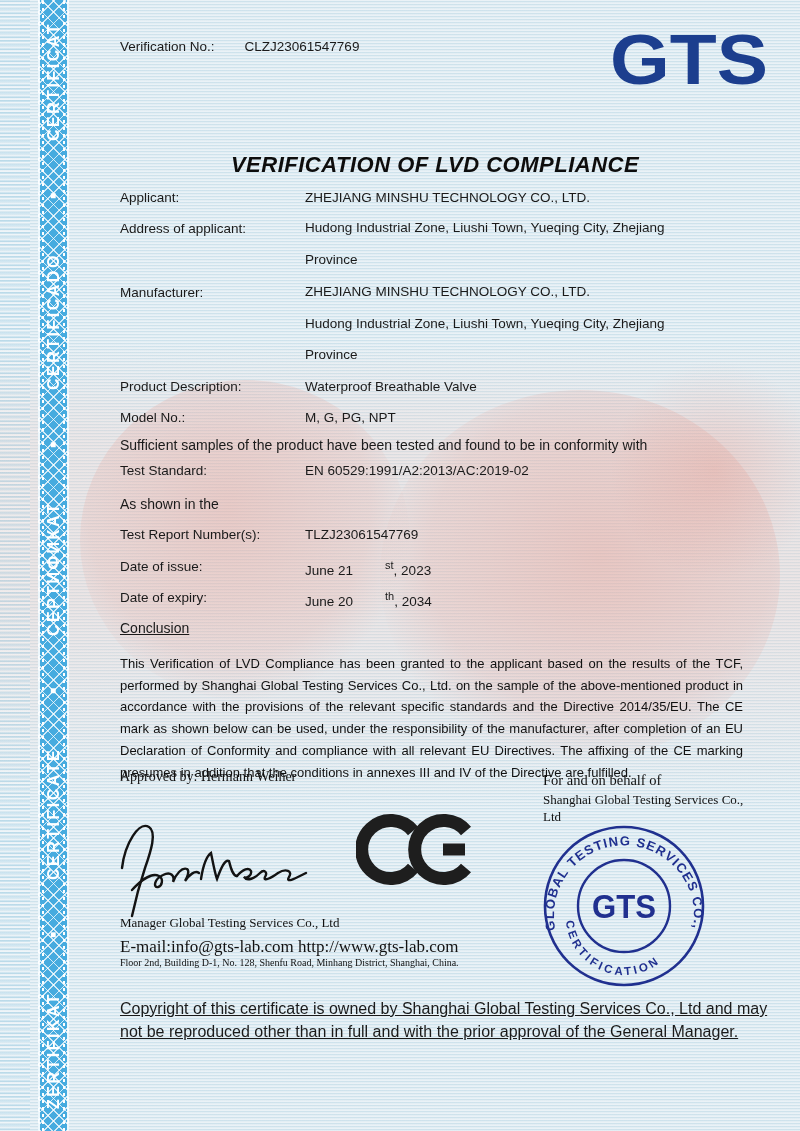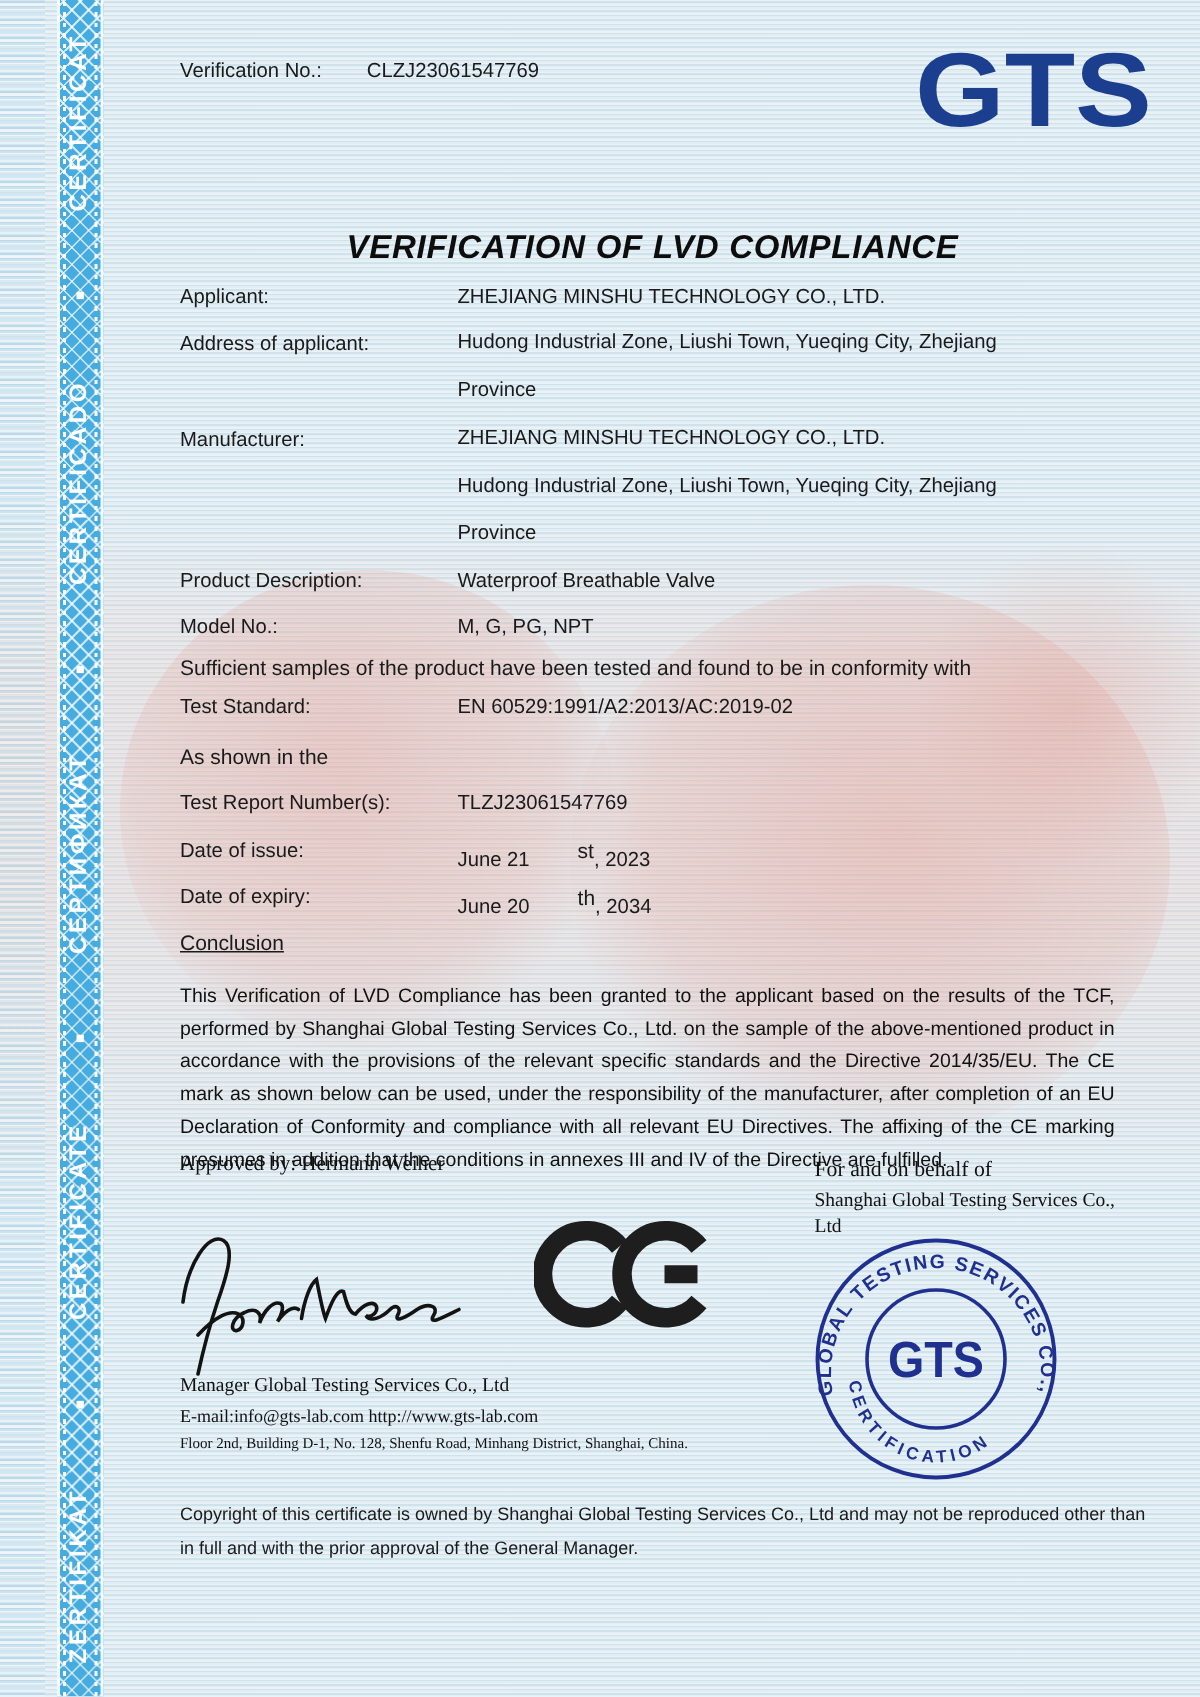--- a/index.html
+++ b/index.html
@@ -55,39 +55,39 @@
 
   .title { position:absolute; left:90px; top:118px; width:690px; text-align:center;
     font-size:22px; font-weight:bold; font-style:italic; color:#0d0d0d; letter-spacing:.5px;margin-top:34px; }
 
   
   .row { position:absolute; left:120px; width:610px; display:flex; font-size:13.5px; color:#1a1a1a; }
   .row .lbl { width:185px; flex:none; }
   .row .val { flex:1; line-height:31.5px; margin-top:-9px; }
   .row .val.single { line-height:normal; margin-top:0; }
   .full { position:absolute; left:120px; width:620px; font-size:14px; color:#1a1a1a; }
-  sup { font-size:14px;padding-left:32px; }
+  sup { font-size:11px;padding-left:32px; }
   .concl { text-decoration:underline; }
 
   .para { position:absolute; left:120px; top:653px; width:623px; font-size:13px; line-height:21.7px;
     text-align:justify; color:#111; }
 
   .approved { position:absolute; left:120px; top:769px; font-family:"Liberation Serif", serif; font-size:14px; color:#111; }
   .behalf { position:absolute; left:543px; top:772px; font-family:"Liberation Serif", serif; color:#111; }
   .behalf .l1 { font-size:14.5px; margin-bottom:3px; }
   .behalf .l2, .behalf .l3 { font-size:13px; line-height:16.5px; }
 
   .sig { position:absolute; left:112px; top:816px; }
   .ce  { position:absolute; left:356px; top:810px; }
   .stamp { position:absolute; left:534px; top:820px; }
 
   .footer-co { position:absolute; left:120px; top:915px; font-family:"Liberation Serif", serif; font-size:13px; color:#111; }
-  .footer-mail { position:absolute; left:120px; top:937px; font-family:"Liberation Serif", serif; font-size:12px; color:#111; }
+  .footer-mail { position:absolute; left:120px; top:937px; font-family:"Liberation Serif", serif; font-size:17px; color:#111; }
   .footer-addr { position:absolute; left:120px; top:957px; font-family:"Liberation Serif", serif; font-size:10px; color:#111; }
-  .copyright { position:absolute; left:120px; top:998px; width:650px; font-size:12px; line-height:22.5px; color:#1a1a1a; }
+  .copyright { position:absolute; left:120px; top:998px; width:650px; font-size:16px; line-height:22.5px; color:#1a1a1a;text-decoration:underline; }
 </style>
 </head>
 <body>
 
 <div class="page">
 
   <div class="map-wash"></div>
   <div class="blob b1"></div>
   <div class="blob b2"></div>
   <div class="blob b3"></div>

